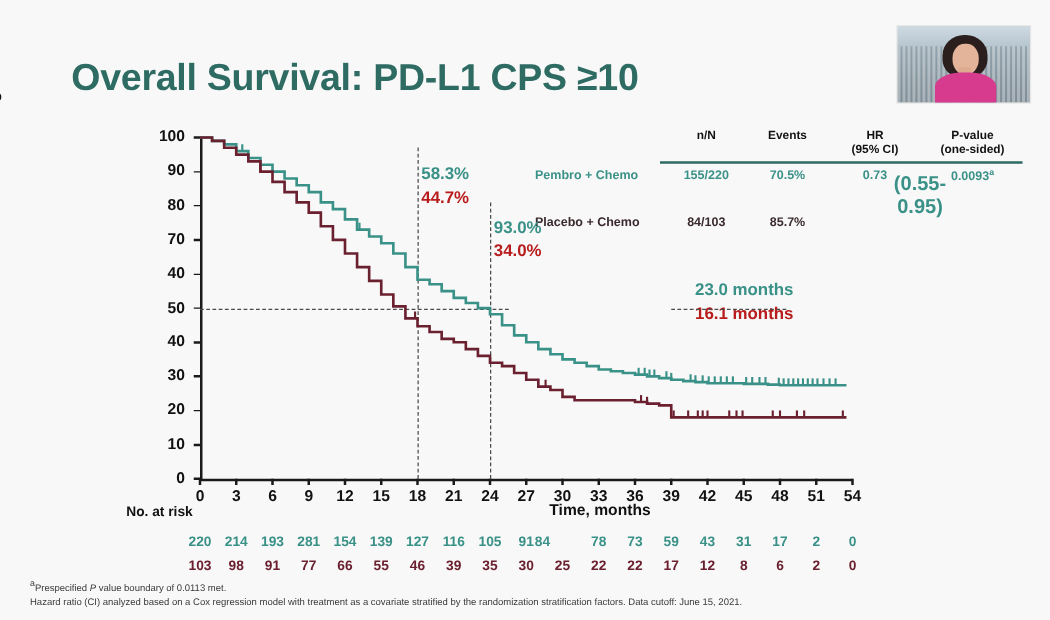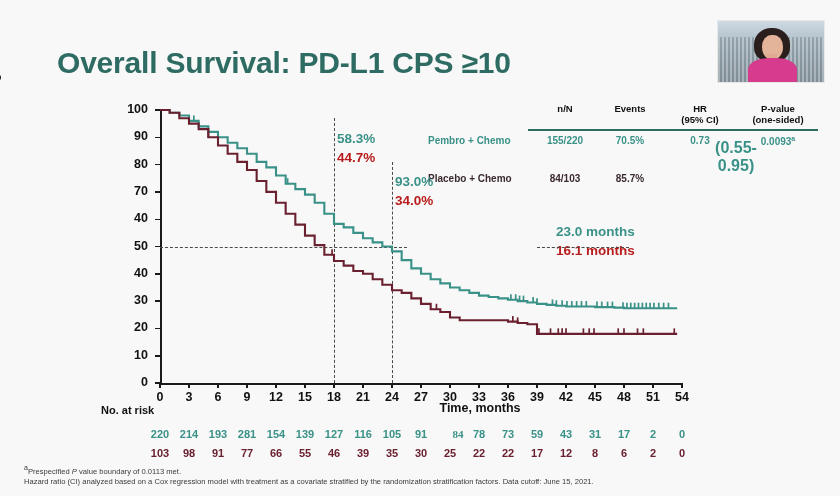--- a/index.html
+++ b/index.html
@@ -289,21 +289,21 @@
       <span style="left: -14px;">220</span>
       <span style="left: 15px;">214</span>
       <span style="left: 44px;">193</span>
       <span style="left: 73px;">281</span>
       <span style="left: 102px;">154</span>
       <span style="left: 131px;">139</span>
       <span style="left: 160px;">127</span>
       <span style="left: 189px;">116</span>
       <span style="left: 218px;">105</span>
       <span style="left: 247px;">91</span>
-      <span style="left: 284px; font-family: Liberation Serif, serif;">84</span>
+      <span style="left: 260px;">84</span>
       <span style="left: 305px;">78</span>
       <span style="left: 334px;">73</span>
       <span style="left: 363px;">59</span>
       <span style="left: 392px;">43</span>
       <span style="left: 421px;">31</span>
       <span style="left: 450px;">17</span>
       <span style="left: 479px;">2</span>
       <span style="left: 508px;">0</span>
     </div>
   <div class="riskRow r2" id="riskPla" style="top:447px;">

